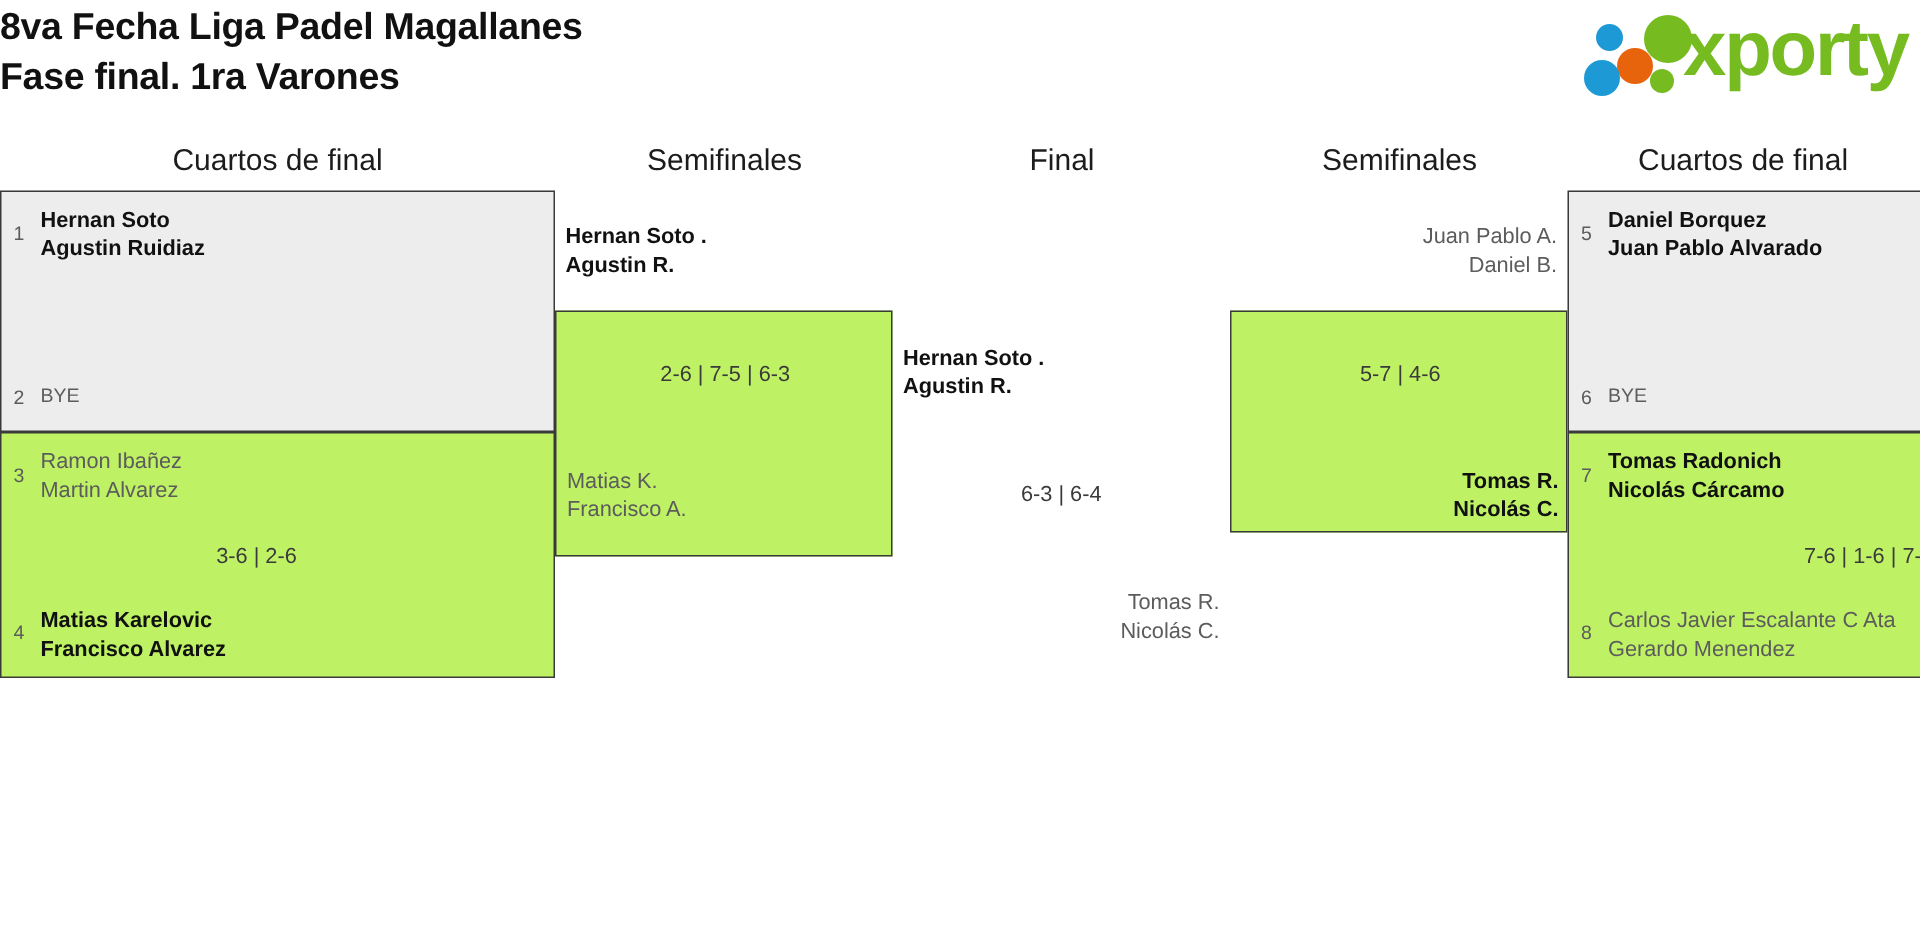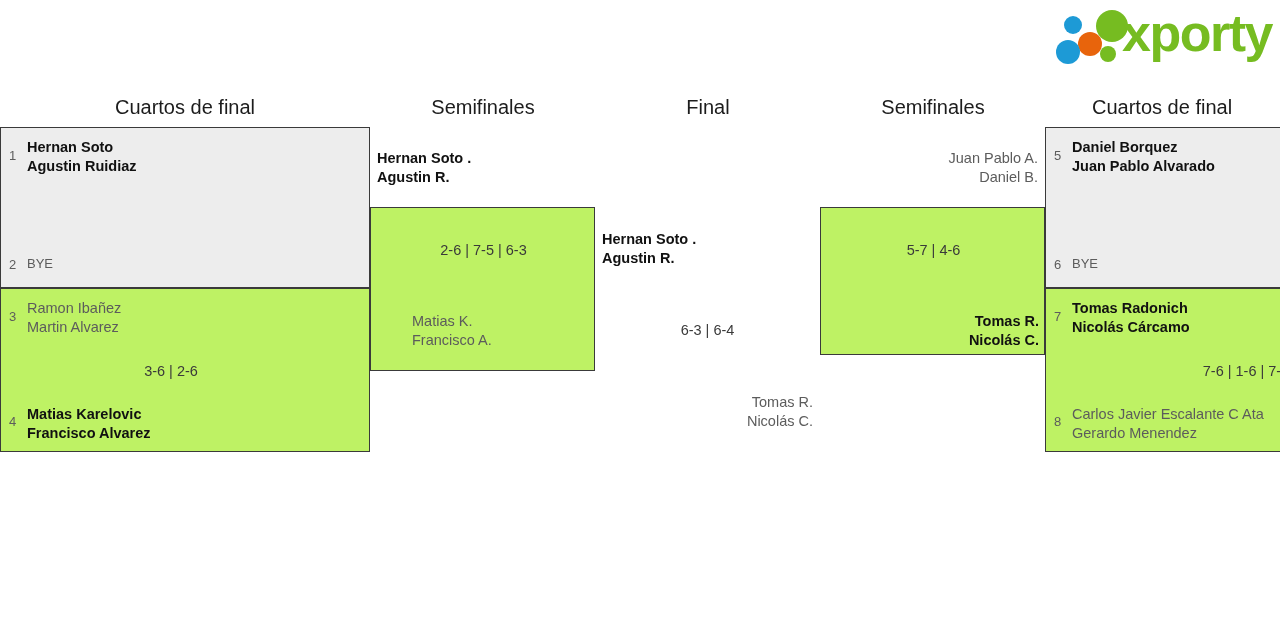--- a/index.html
+++ b/index.html
@@ -107,20 +107,22 @@
     line-height: 19px;
     color: #5c5c5c;
     white-space: nowrap;
   }
 </style>
 </head>
 <body>
 
 <div id="page">
 
+  <div class="page-title">8va Fecha Liga Padel Magallanes
+Fase final. 1ra Varones</div>
 
   <div class="logo">
     <div class="logo-dots">
       <span class="dot dot-blue-sm"></span>
       <span class="dot dot-orange"></span>
       <span class="dot dot-blue-lg"></span>
       <span class="dot dot-green-lg"></span>
       <span class="dot dot-green-sm"></span>
     </div>
     <div class="logo-word">xporty</div>
@@ -155,21 +157,21 @@
       <span class="nm">Francisco Alvarez</span>
     </div>
   </div>
 
   <div class="team win" style="left:377px; top:149px;">
     <span class="nm">Hernan Soto .</span>
     <span class="nm">Agustin R.</span>
   </div>
   <div class="mbox" style="left:370px; top:207px; width:225px; height:164px;">
     <span class="score" style="left:0px; top:33px; width:225px; text-align:center;">2-6 | 7-5 | 6-3</span>
-    <div class="team lose" style="left:7px; top:104px;margin-left:34px;">
+    <div class="team lose" style="left:7px; top:104px;">
       <span class="nm">Matias K.</span>
       <span class="nm">Francisco A.</span>
     </div>
   </div>
 
   <div class="mbox noborder" style="left:595px; top:207px; width:225px; height:228px;">
     <div class="team win" style="left:7px; top:23px;">
       <span class="nm">Hernan Soto .</span>
       <span class="nm">Agustin R.</span>
     </div>

